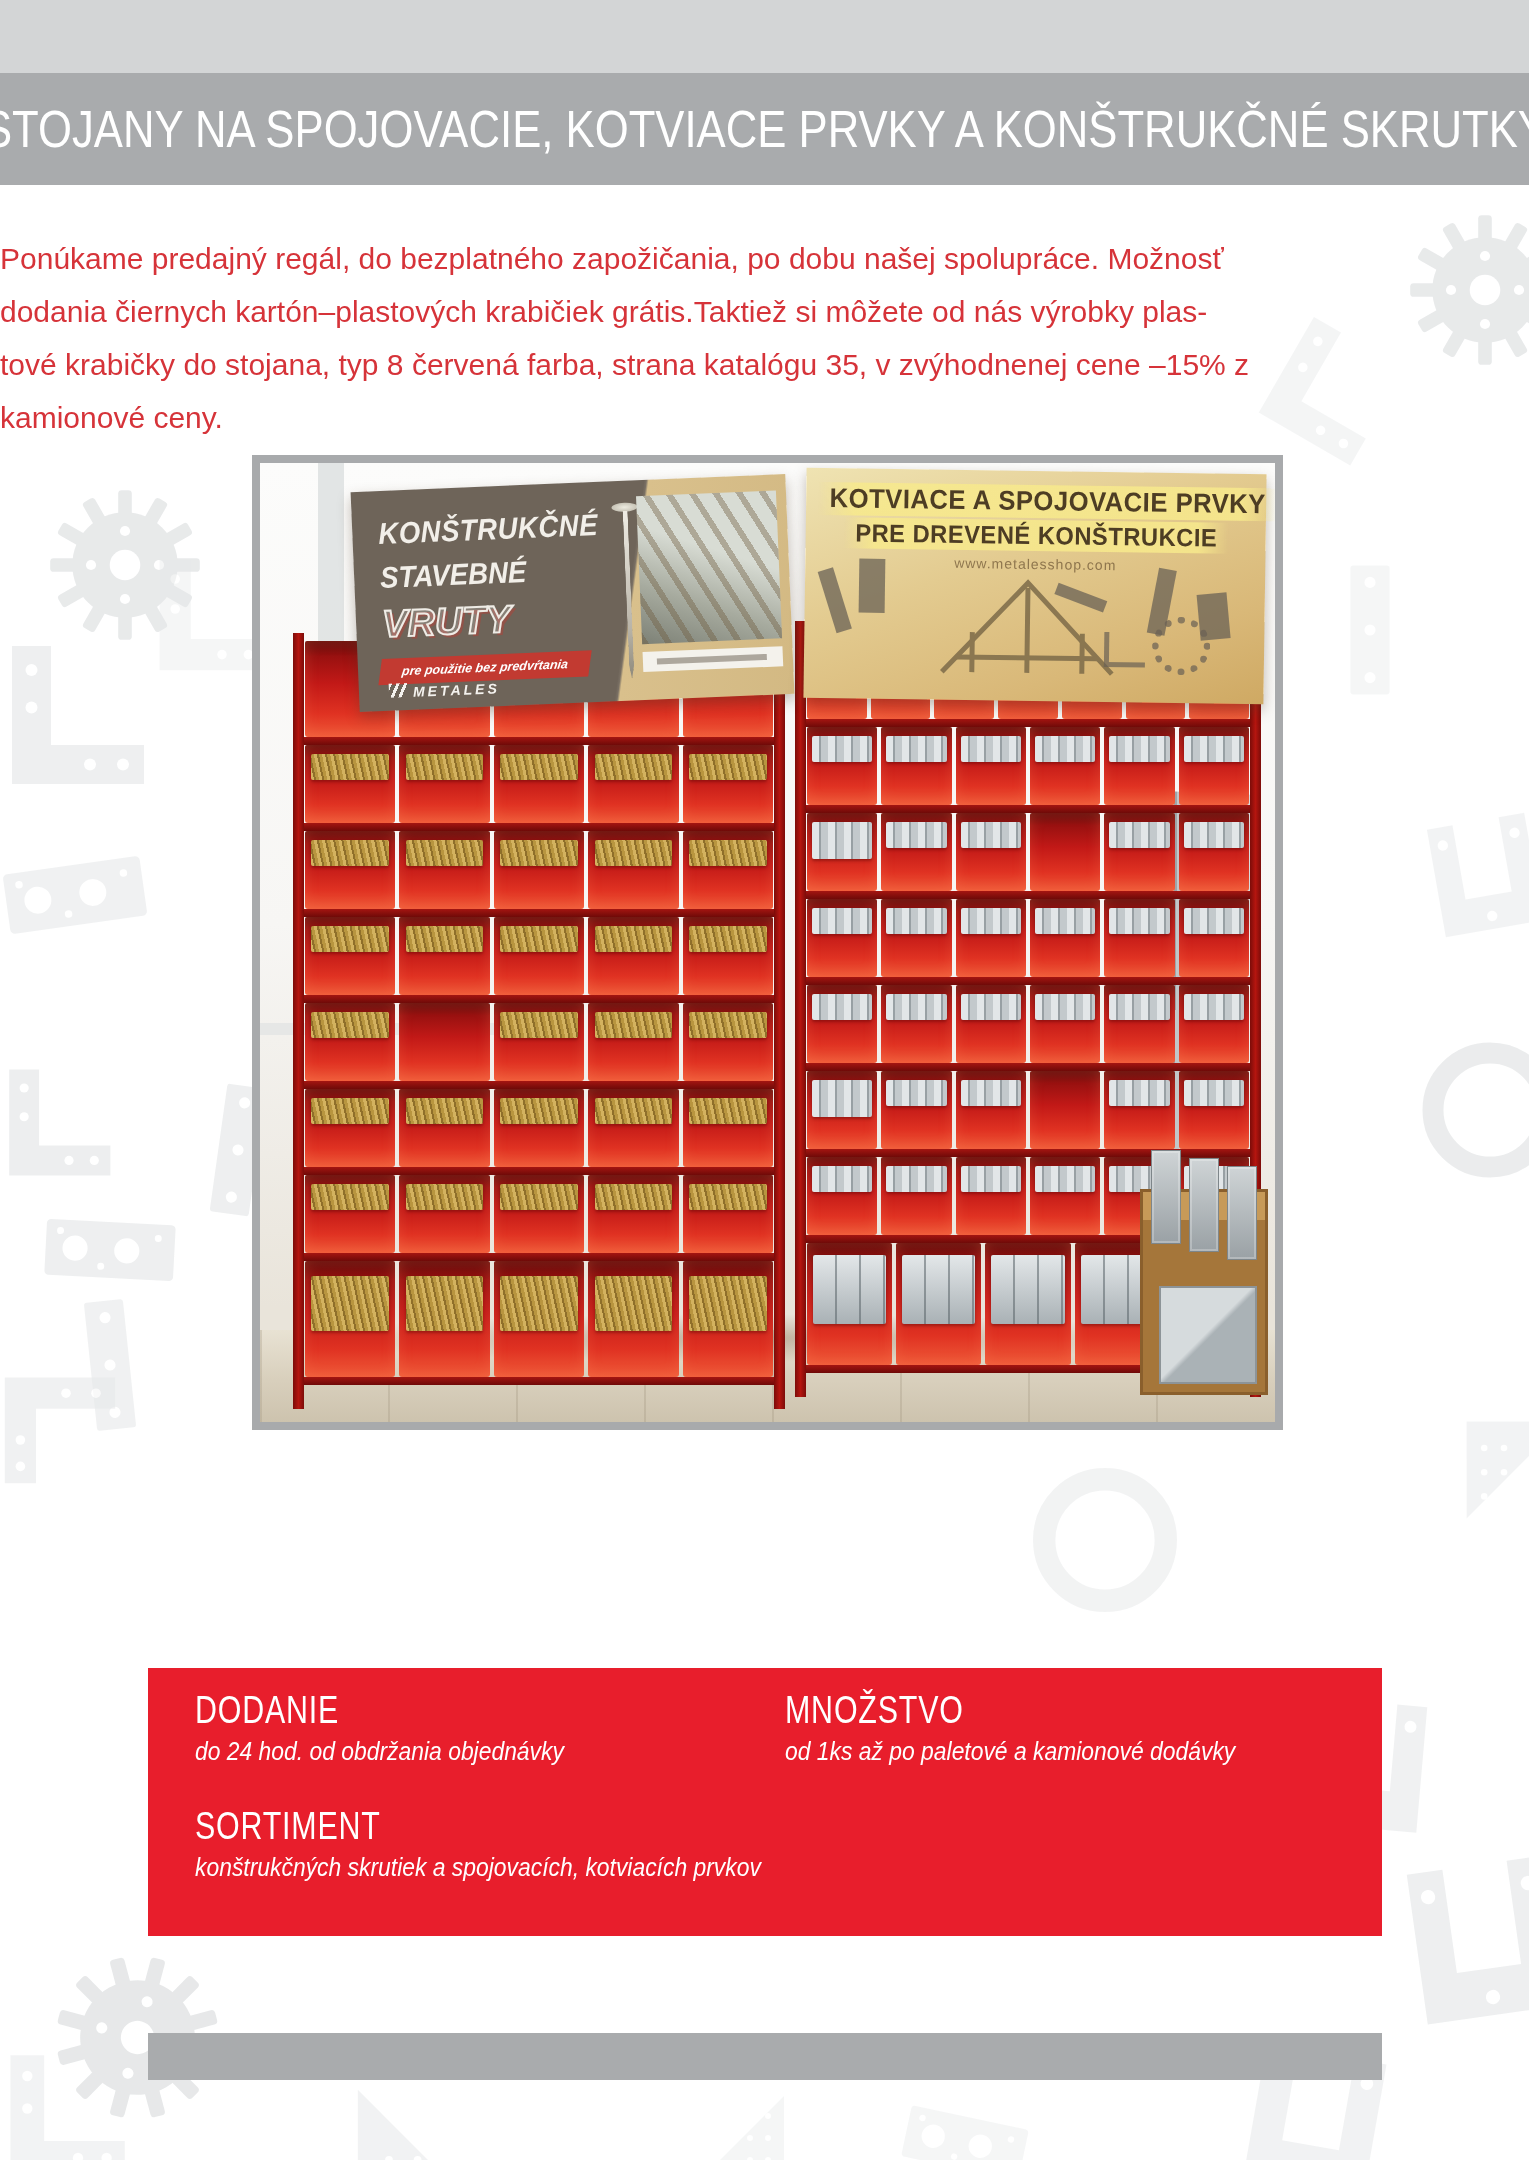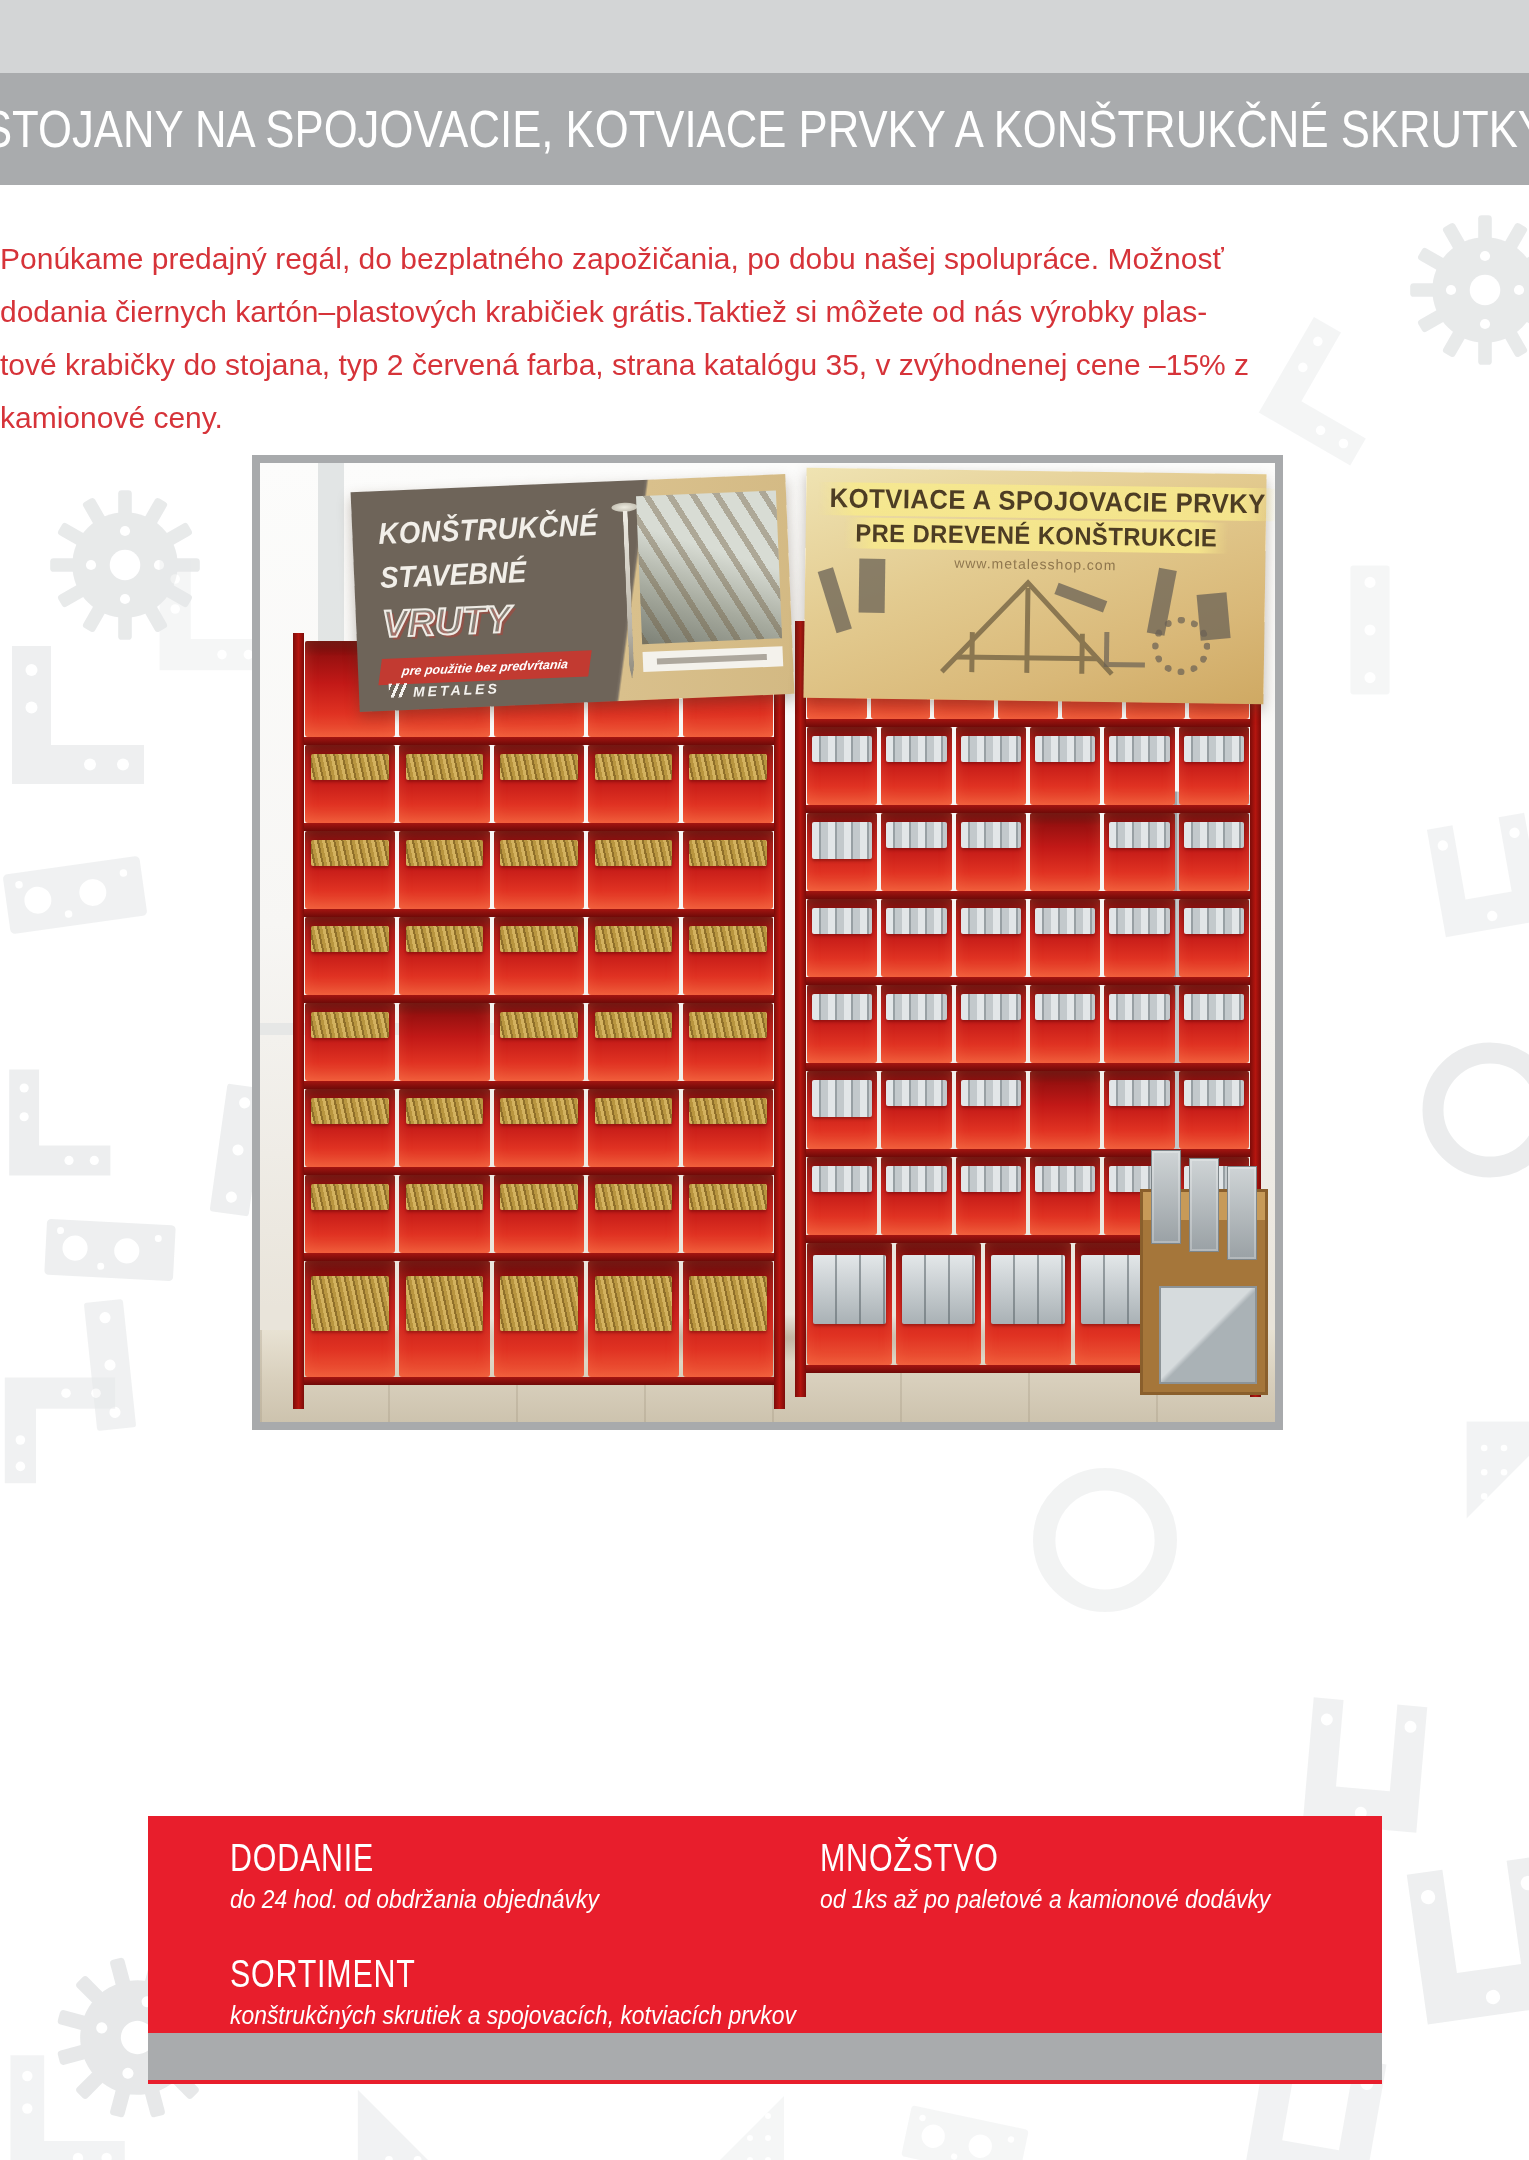--- a/index.html
+++ b/index.html
@@ -131,23 +131,23 @@
   .wood-box .front{left:16px;bottom:8px;width:94px;height:94px;
        background:linear-gradient(135deg,#d6dbdd 0 48%,#aab2b6 52% 100%);
        border:2px solid #8d9498;}
 
   
   .specs{position:absolute;left:355px;top:1478px;z-index:2;}
   .spec-line{color:#1d1d1b;font-size:30px;font-weight:700;line-height:60px;white-space:nowrap;
        transform:scaleX(.93);transform-origin:left;}
 
   
-  .banner{position:absolute;left:148px;top:1816px;width:1234px;height:268px;background:#e81e2c;z-index:2;
+  .banner{position:absolute;left:148px;top:1668px;width:1234px;height:268px;background:#e81e2c;z-index:2;
        display:grid;grid-template-columns:590px 1fr;grid-row-gap:40px;
-       padding:22px 30px 0 82px;box-sizing:border-box;align-content:start;}
+       padding:22px 30px 0 47px;box-sizing:border-box;align-content:start;}
   .b-title{color:#ffffff;font-size:38px;font-weight:400;line-height:40px;letter-spacing:1px;
        transform:scaleX(.8);transform-origin:left;white-space:nowrap;}
   .b-desc{color:#ffffff;font-size:26px;font-style:italic;line-height:30px;margin-top:6px;
        transform:scaleX(.88);transform-origin:left;white-space:nowrap;}
 
   
   .bottom-bar{position:absolute;left:148px;top:2033px;width:1234px;height:47px;background:#a9abad;z-index:2;}
 </style>
 </head>
 <body>
@@ -294,21 +294,21 @@
   </div>
 
   <div class="top-strip"></div>
   <div class="header-bar">
     <span class="title">STOJANY NA SPOJOVACIE, KOTVIACE PRVKY A KONŠTRUKČNÉ SKRUTKY</span>
   </div>
 
   <div class="intro">
     <div class="intro-line">Ponúkame predajný regál, do bezplatného zapožičania, po dobu našej spolupráce. Možnosť</div>
     <div class="intro-line">dodania čiernych kartón–plastových krabičiek grátis.Taktiež si môžete od nás výrobky plas-</div>
-    <div class="intro-line">tové krabičky do stojana, typ 2 červená farba, strana katalógu 35, v zvýhodnenej cene –15% z</div>
+    <div class="intro-line">tové krabičky do stojana, typ 8 červená farba, strana katalógu 35, v zvýhodnenej cene –15% z</div>
     <div class="intro-line">kamionové ceny.</div>
   </div>
 
   <figure class="photo">
     <div class="scene">
       <div class="window-band"></div>
       <div class="window-sill"></div>
 
       <div class="rods"></div>
 

